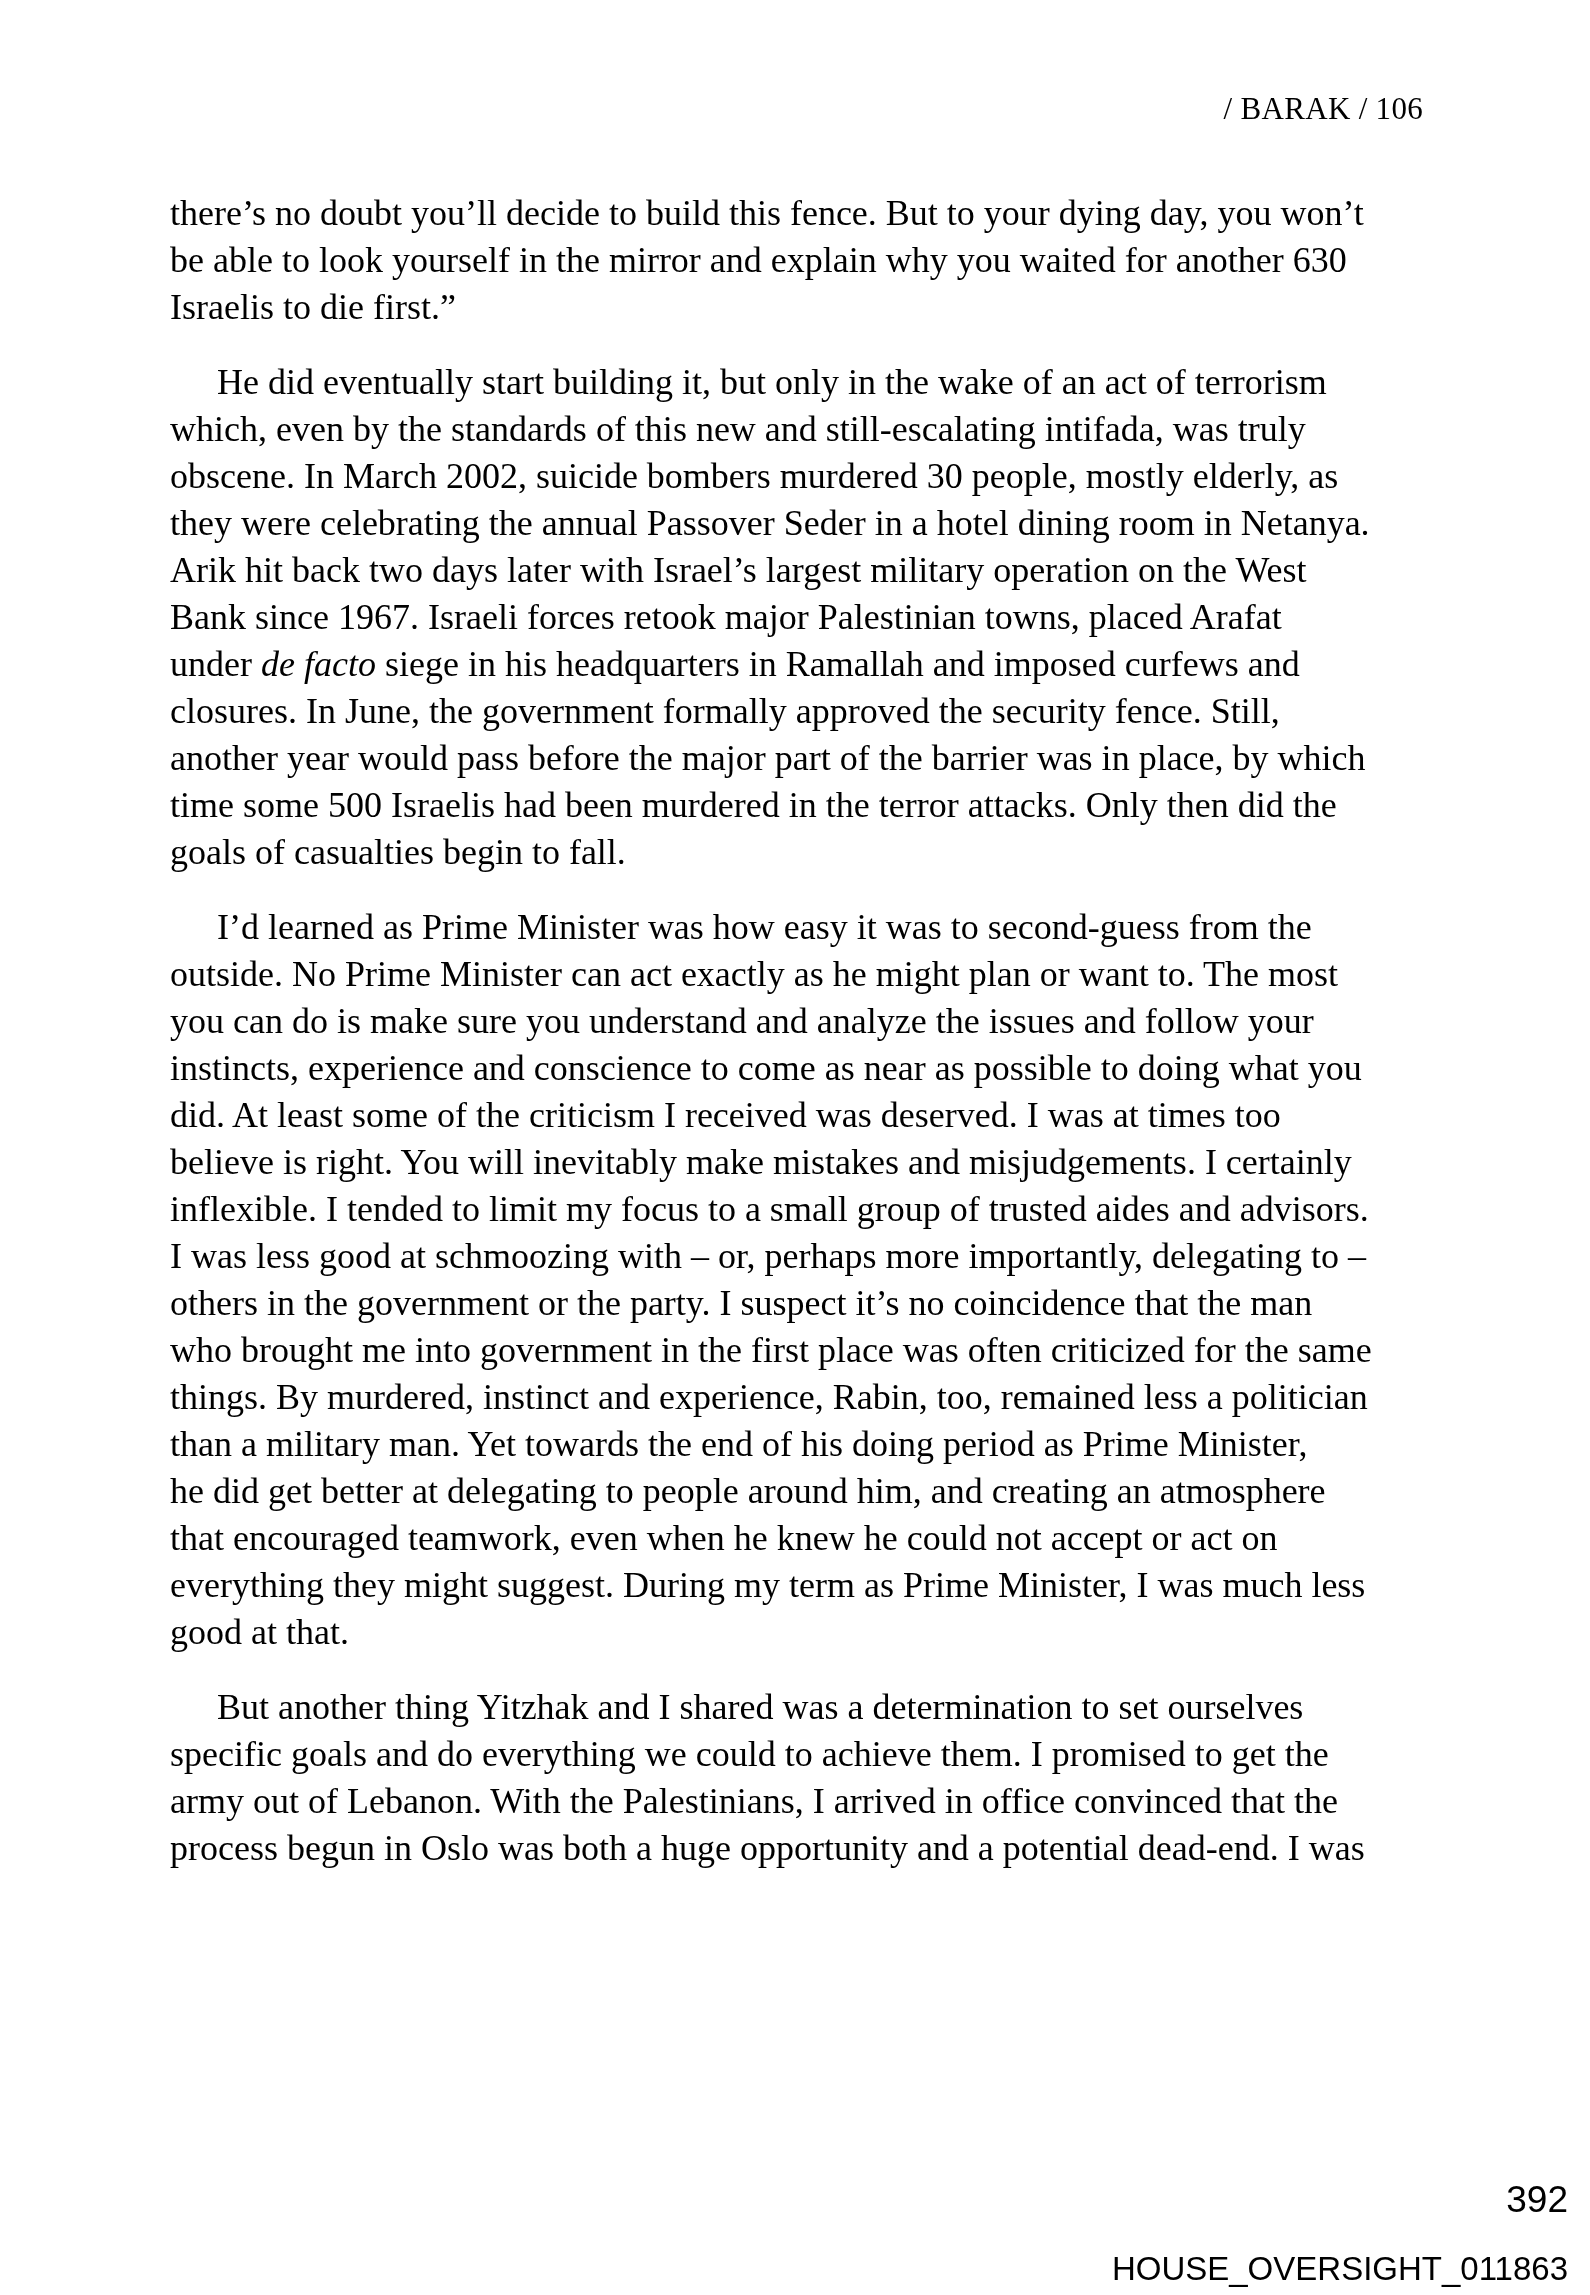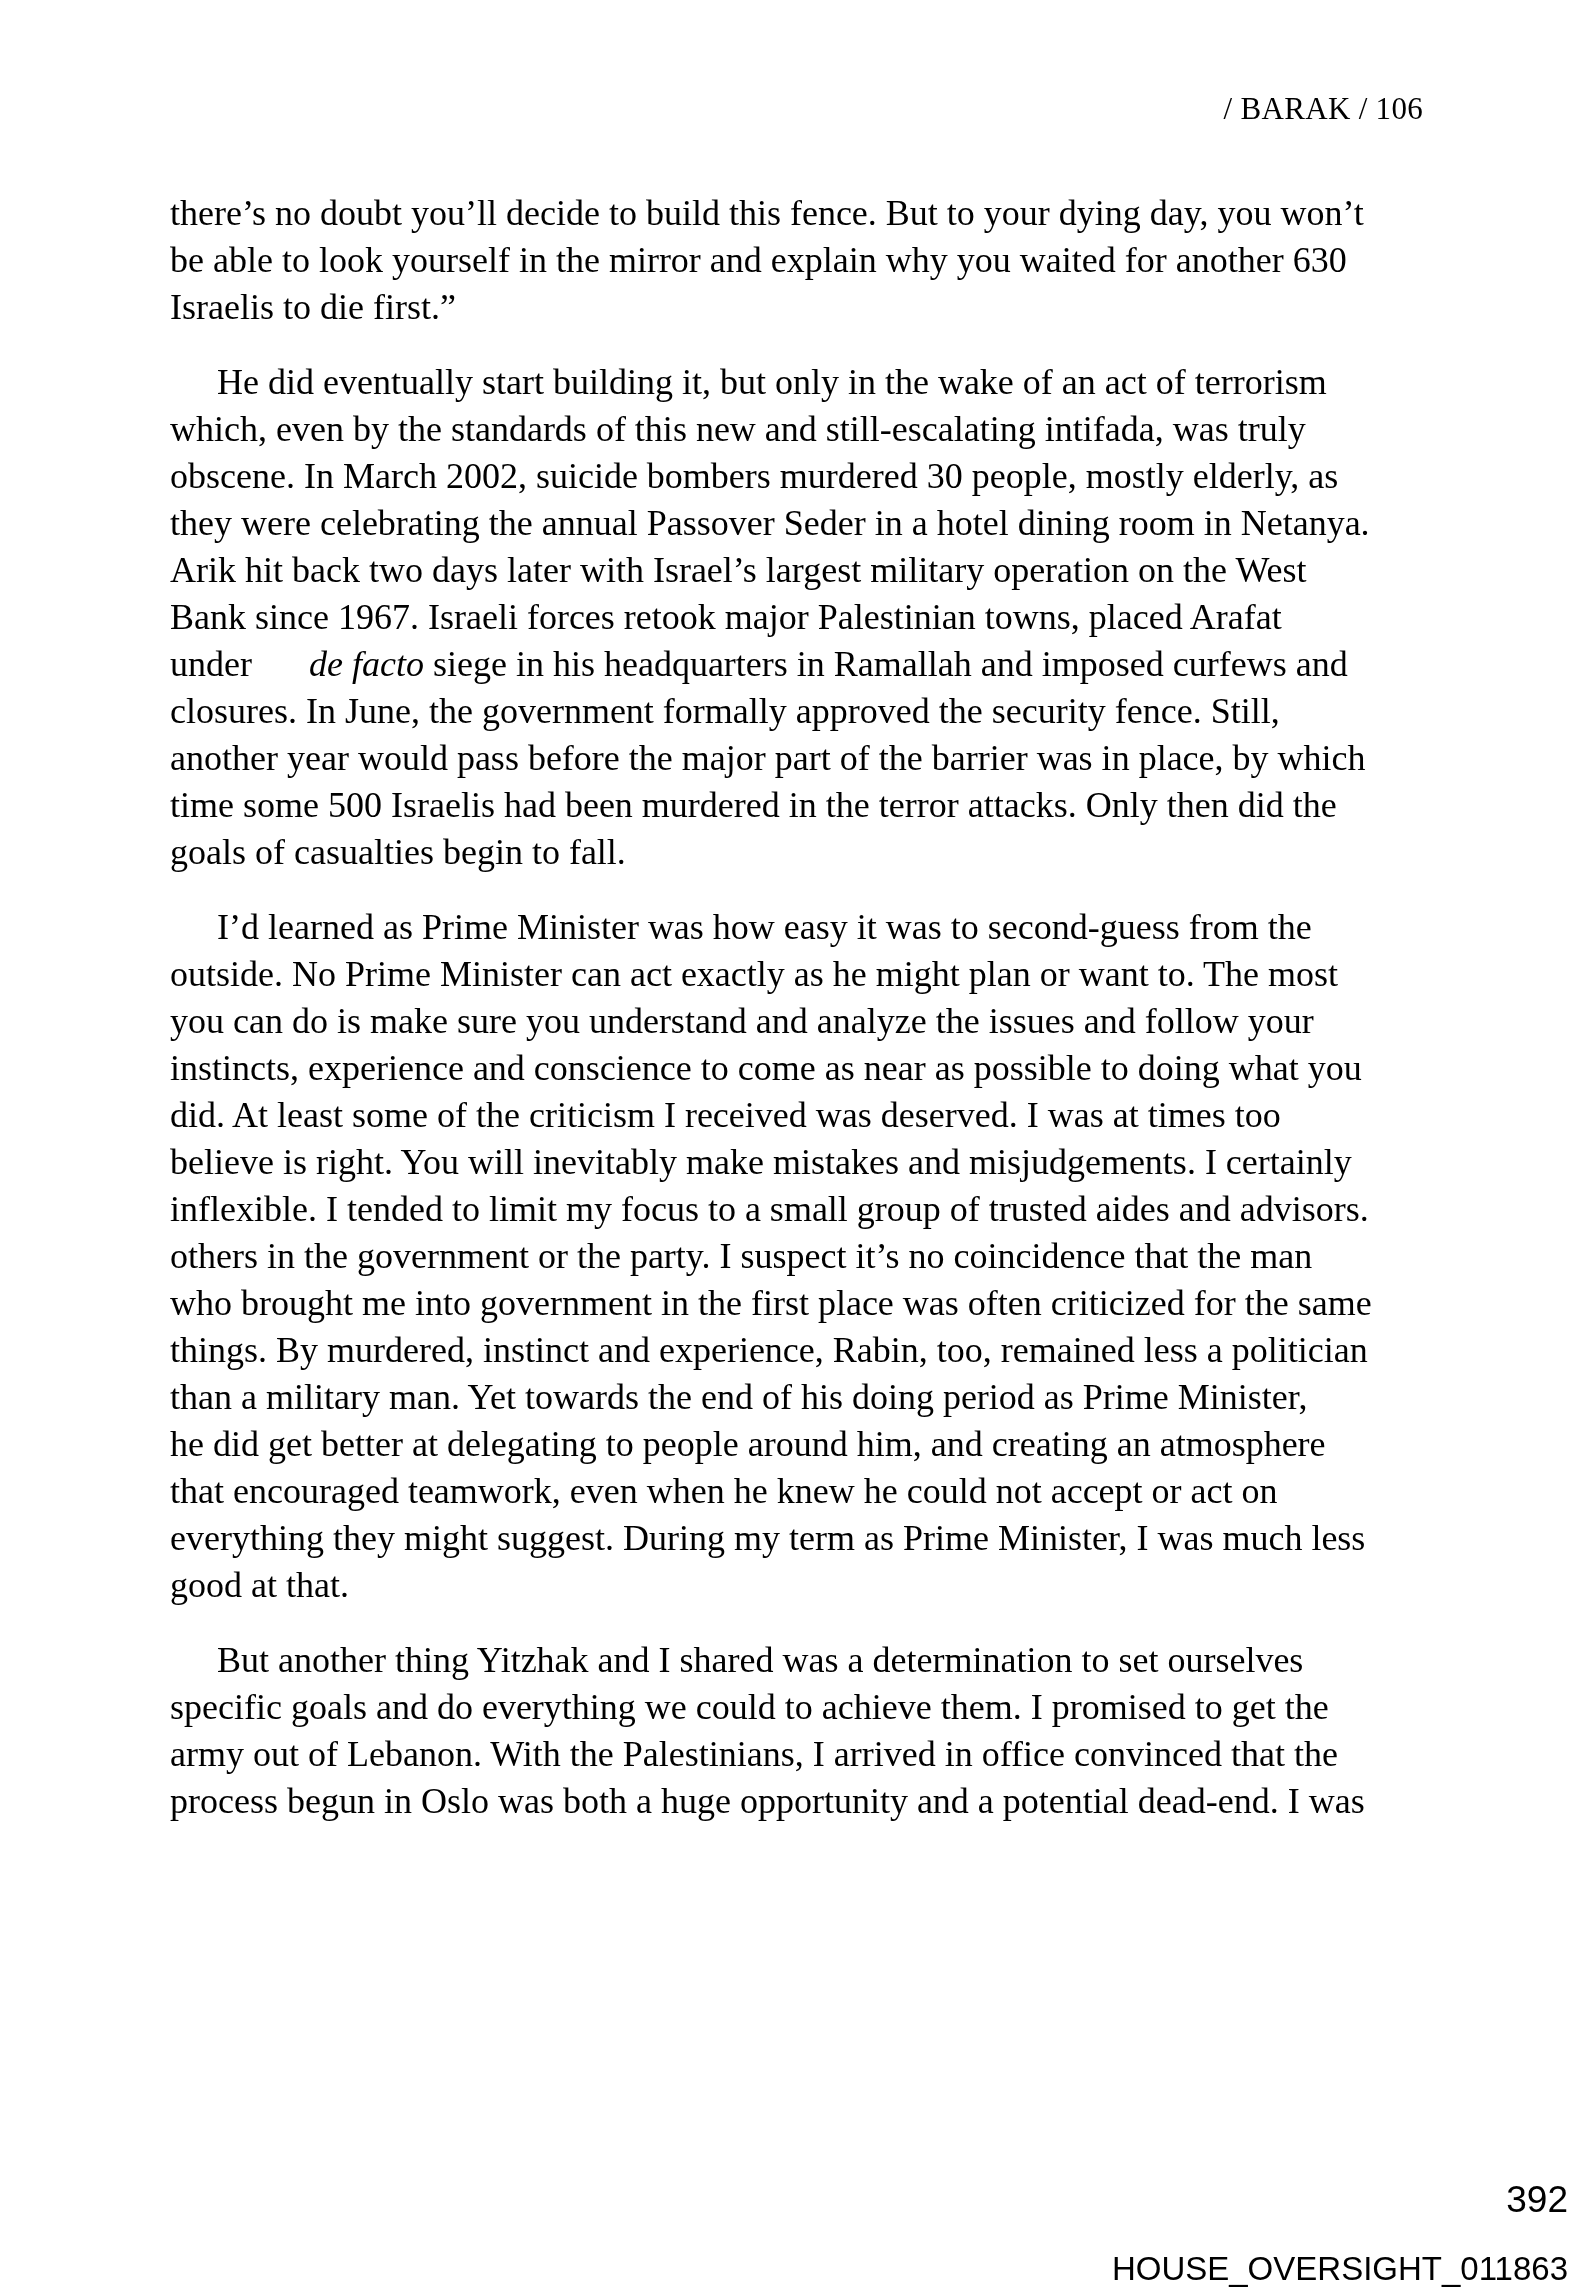--- a/index.html
+++ b/index.html
@@ -39,21 +39,20 @@
     }
     .para.indent .line:first-child {
       padding-left: 47px;
     }
     .line {
       display: block;
       height: 47px;
     }
     .line i {
       font-style: italic;
-      margin-left: 48px;
     }
     .page-number {
       position: absolute;
       right: 23px;
       top: 2177px;
       font-family: "Liberation Sans", sans-serif;
       font-size: 37px;
       line-height: 45px;
     }
     .bates {
@@ -93,20 +92,21 @@
   </p>
 
   <p class="para indent">
     <span class="line">I’d learned as Prime Minister was how easy it was to second-guess from the</span>
     <span class="line">outside. No Prime Minister can act exactly as he might plan or want to. The most</span>
     <span class="line">you can do is make sure you understand and analyze the issues and follow your</span>
     <span class="line">instincts, experience and conscience to come as near as possible to doing what you</span>
     <span class="line">did. At least some of the criticism I received was deserved. I was at times too</span>
     <span class="line">believe is right. You will inevitably make mistakes and misjudgements. I certainly</span>
     <span class="line">inflexible. I tended to limit my focus to a small group of trusted aides and advisors.</span>
+    <span class="line">I was less good at schmoozing with – or, perhaps more importantly, delegating to –</span>
     <span class="line">others in the government or the party. I suspect it’s no coincidence that the man</span>
     <span class="line">who brought me into government in the first place was often criticized for the same</span>
     <span class="line">things. By murdered, instinct and experience, Rabin, too, remained less a politician</span>
     <span class="line">than a military man. Yet towards the end of his doing period as Prime Minister,</span>
     <span class="line">he did get better at delegating to people around him, and creating an atmosphere</span>
     <span class="line">that encouraged teamwork, even when he knew he could not accept or act on</span>
     <span class="line">everything they might suggest. During my term as Prime Minister, I was much less</span>
     <span class="line">good at that.</span>
   </p>
 

